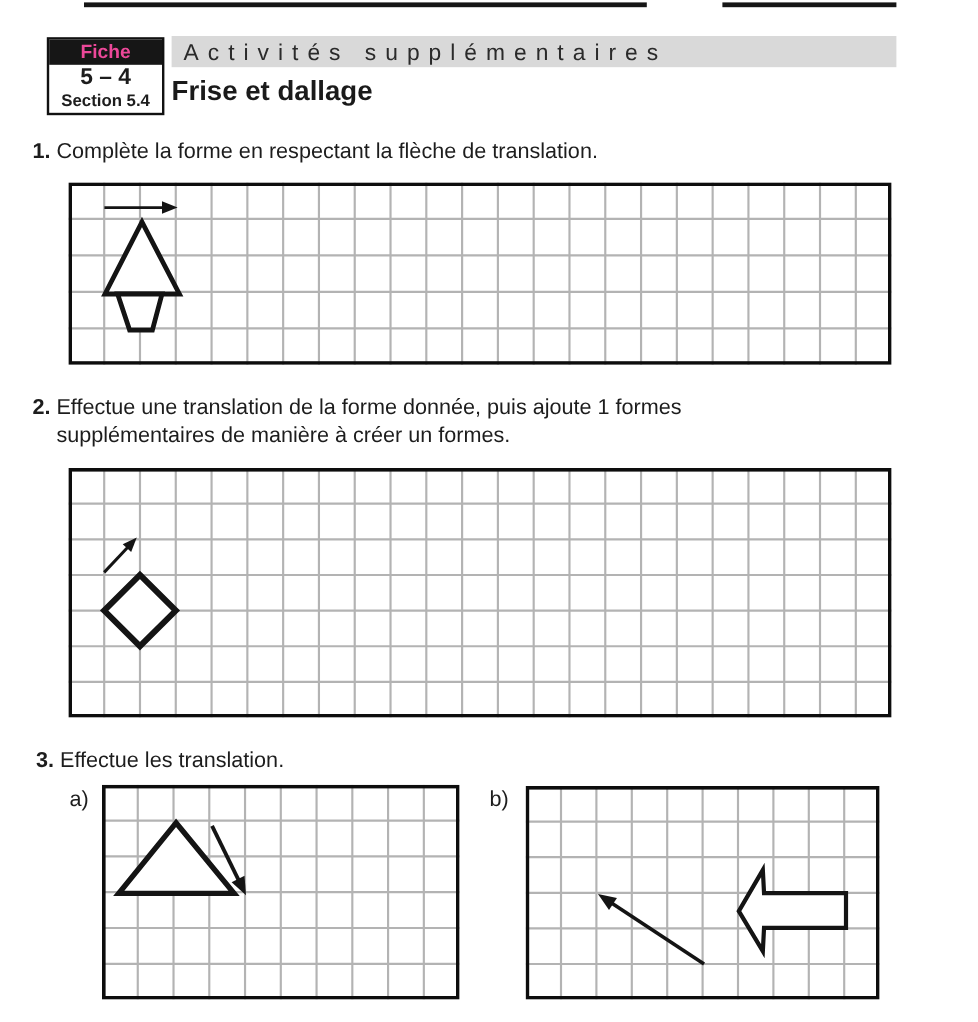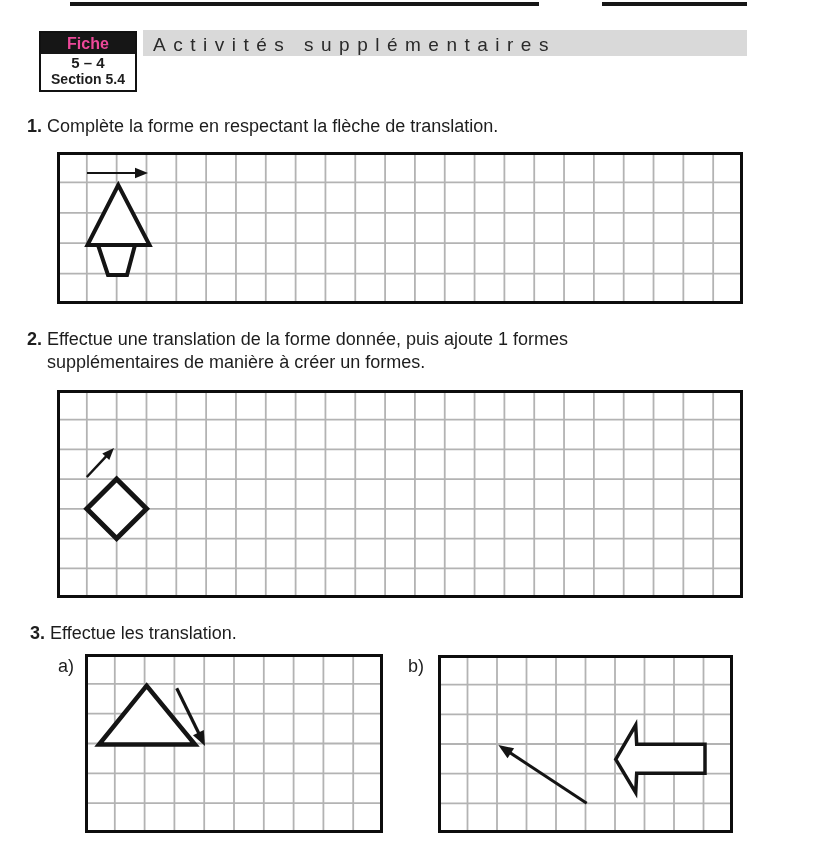--- a/index.html
+++ b/index.html
@@ -9,21 +9,21 @@
   }
   .topline { position:absolute; top:2px; height:4px; background:#161616; }
   .topline.seg1 { left:70px; width:469px; }
   .topline.seg2 { left:602px; width:145px; }
 
   .fiche-box {
     position:absolute; left:39px; top:31px; width:98px;
     border:2.5px solid #111; background:#fff; box-sizing:border-box; text-align:center;
   }
   .fiche-head { background:#161616; color:#ec4899; font-weight:bold; font-size:16px; padding:2px 0 1px 0; }
-  .fiche-num  { font-weight:bold; font-size:15px; line-height:1.1; padding-top:1px; }
+  .fiche-num  { font-weight:bold; font-size:19px; line-height:1.1; padding-top:1px; }
   .fiche-sec  { font-weight:bold; font-size:14px; line-height:1.1; padding-bottom:3px; }
 
   .banner {
     position:absolute; left:143px; top:30px; width:604px; height:26px;
     background:#d9d9d9; display:flex; align-items:flex-end;
     padding-left:10px; box-sizing:border-box;
     font-size:19px; letter-spacing:7.5px; color:#2a2a2a; white-space:nowrap;
   }
   .page-title {
     position:absolute; left:143px; top:62px;
@@ -58,20 +58,21 @@
   <div class="fiche-box">
     <div class="fiche-head">Fiche</div>
     <div class="fiche-num">5 – 4</div>
     <div class="fiche-sec">Section 5.4</div>
   </div>
 
   <div class="banner">
     <span>Activités supplémentaires</span>
   </div>
 
+  <div class="page-title">Frise et dallage</div>
 
   <div class="question q1">
     <span class="qnum">1.</span>
     <span class="qtext">Complète la forme en respectant la flèche de translation.</span>
   </div>
 
   <div class="grid" id="grid1"><svg width="686" height="152">
         <rect x="0" y="0" width="686" height="152" fill="#ffffff"></rect>
         <line x1="29.82608695652174" y1="0" x2="29.82608695652174" y2="152" stroke="#b3b3b3" stroke-width="1.8"></line>
         <line x1="59.65217391304348" y1="0" x2="59.65217391304348" y2="152" stroke="#b3b3b3" stroke-width="1.8"></line>

